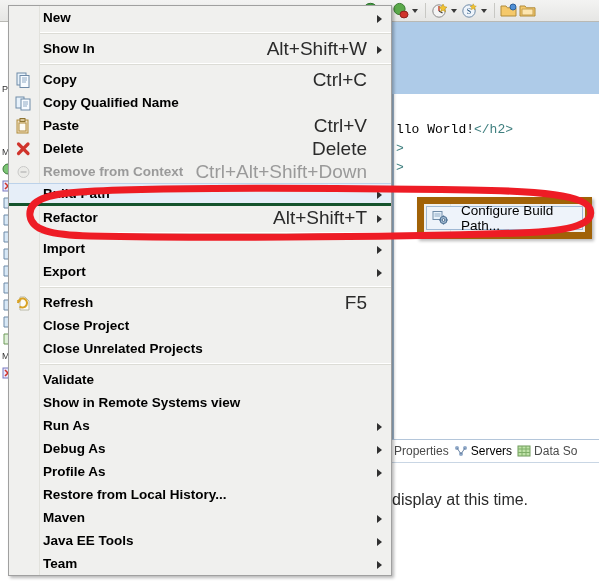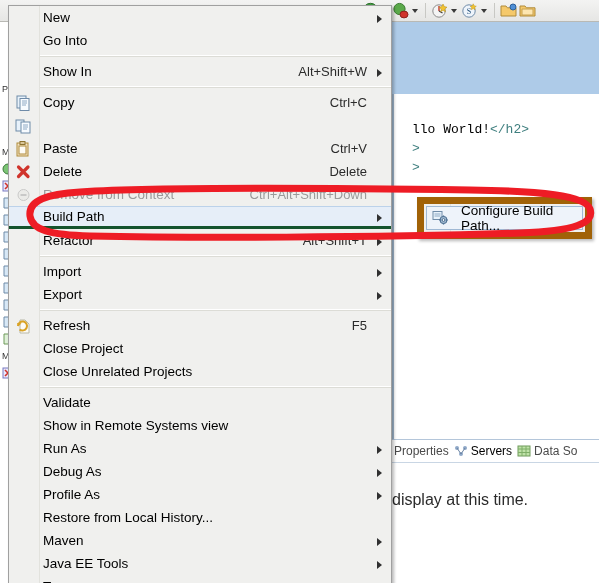--- a/index.html
+++ b/index.html
@@ -28,21 +28,21 @@
 
   .editor-tabstrip{
     position:absolute;left:392px;top:22px;width:207px;height:72px;
     background:#aecbe8;
   }
   .editor-area{
     position:absolute;left:392px;top:94px;width:207px;height:345px;
     background:#ffffff;border-left:2px solid #9fb6cd;box-sizing:border-box;
     font-family:"Liberation Mono",monospace;font-size:13px;color:#000;
   }
-  .code-line{white-space:pre;padding-left:2px;line-height:19px;margin-left:16px;}
+  .code-line{white-space:pre;padding-left:2px;line-height:19px;}
   .tag{color:#3f7f7f;}
   .bracket{color:#3f7f7f;}
 
   .bottom-panel{
     position:absolute;left:392px;top:439px;width:207px;height:144px;
     background:#ffffff;border-top:1px solid #b4c6da;box-sizing:border-box;
   }
   .bp-tabs{
     height:22px;display:flex;align-items:center;gap:5px;
     padding-left:2px;font-size:12px;color:#4a4a4a;
@@ -70,22 +70,22 @@
   }
   .menu .gutter{
     position:absolute;left:0;top:0;bottom:0;width:30px;background:#f0f0ee;
     border-right:1px solid #e2e2dd;
   }
   .mi{
     position:relative;height:23px;display:flex;align-items:center;
     padding-left:34px;padding-right:8px;box-sizing:border-box;
     color:#000;font-size:13.5px;z-index:2;
   }
-  .mi .label{flex:0 0 auto;}
-  .mi .accel{margin-left:auto;color:#2b2b2b;font-size:13px;padding-right:2px;}
+  .mi .label{flex:0 0 auto;font-weight:bold;}
+  .mi .accel{margin-left:auto;color:#2b2b2b;font-size:19px;padding-right:2px;}
   .mi .arrow{
     width:10px;margin-left:6px;position:relative;flex:0 0 10px;
   }
   .mi .arrow.on:after{
     content:"";position:absolute;right:1px;top:-3px;
     border-top:4px solid transparent;border-bottom:4px solid transparent;
     border-left:5px solid #303030;
   }
   .mi.has-accel .arrow{margin-left:4px;}
   .mi.disabled{color:#9a9a9a;}
@@ -325,25 +325,20 @@
   </div>
 
   <div class="menu">
     <div class="gutter"></div>
 
     <div class="mi">
       <span class="label">New</span>
       <span class="accel"></span>
       <span class="arrow on"></span>
     </div>
-    <div class="mi">
-      <span class="label">Go Into</span>
-      <span class="accel"></span>
-      <span class="arrow"></span>
-    </div>
     <div class="msep"></div>
 
     <div class="mi has-accel">
       <span class="label">Show In</span>
       <span class="accel">Alt+Shift+W</span>
       <span class="arrow on"></span>
     </div>
     <div class="msep"></div>
 
     <div class="mi has-accel">
@@ -359,20 +354,21 @@
       <span class="arrow"></span>
     </div>
     <div class="mi">
       <span class="icon">
         <svg width="17" height="16" viewBox="0 0 17 16">
             <rect x="1" y="2" width="8" height="11" fill="#e8f2fb" stroke="#6f8ba8"></rect>
             <rect x="6" y="4" width="9" height="11" fill="#f7fbff" stroke="#6f8ba8"></rect>
             <path d="M8 7h5M8 9h5M8 11h4" stroke="#8ea9c4"></path>
           </svg>
       </span>
+      <span class="label">Copy Qualified Name</span>
       <span class="accel"></span>
       <span class="arrow"></span>
     </div>
     <div class="mi has-accel">
       <span class="icon">
         <svg width="17" height="16" viewBox="0 0 17 16">
             <rect x="2" y="2" width="11" height="13" fill="#f3e3c4" stroke="#b08b3a"></rect>
             <rect x="5" y="0.5" width="5" height="3" fill="#d9c69a" stroke="#8d7330"></rect>
             <rect x="4" y="5" width="7" height="8" fill="#fdfbf5" stroke="#b08b3a"></rect>
           </svg>

